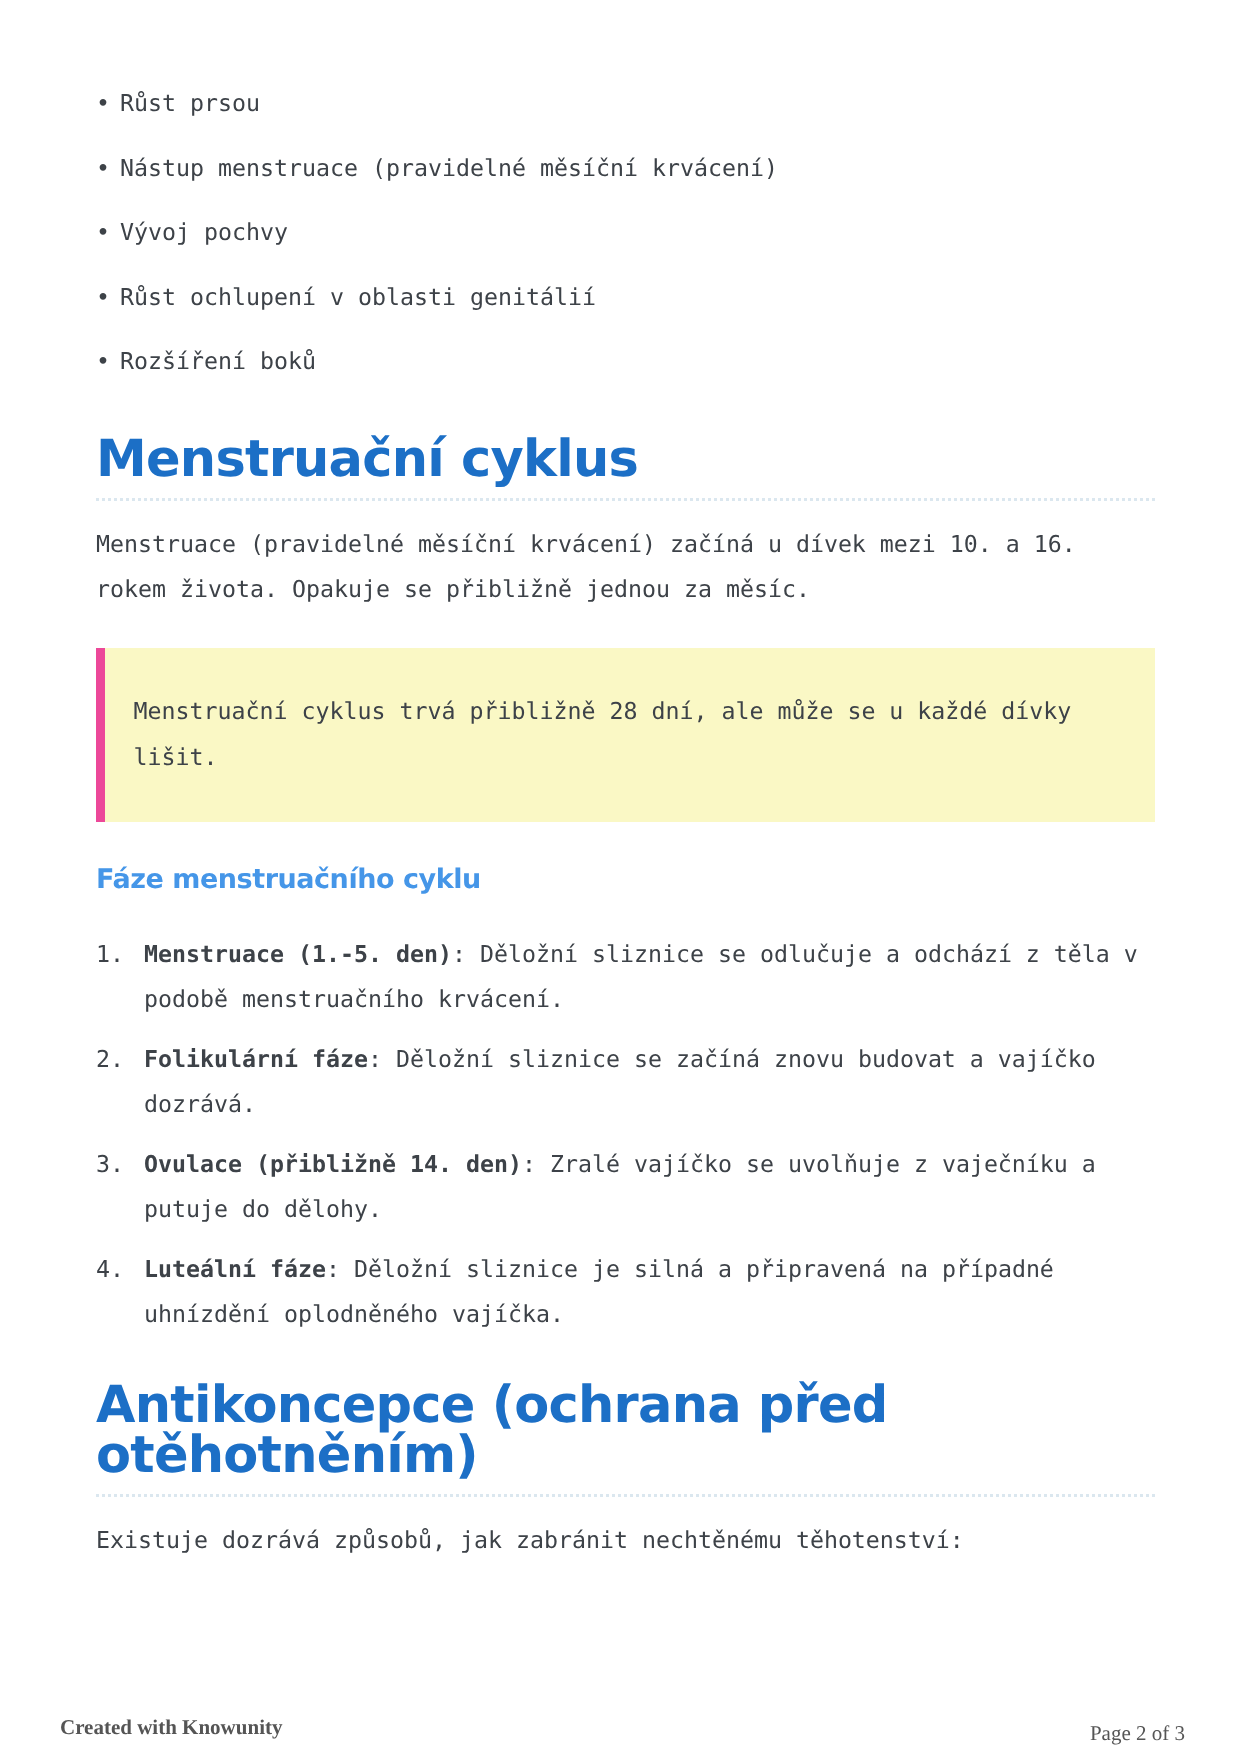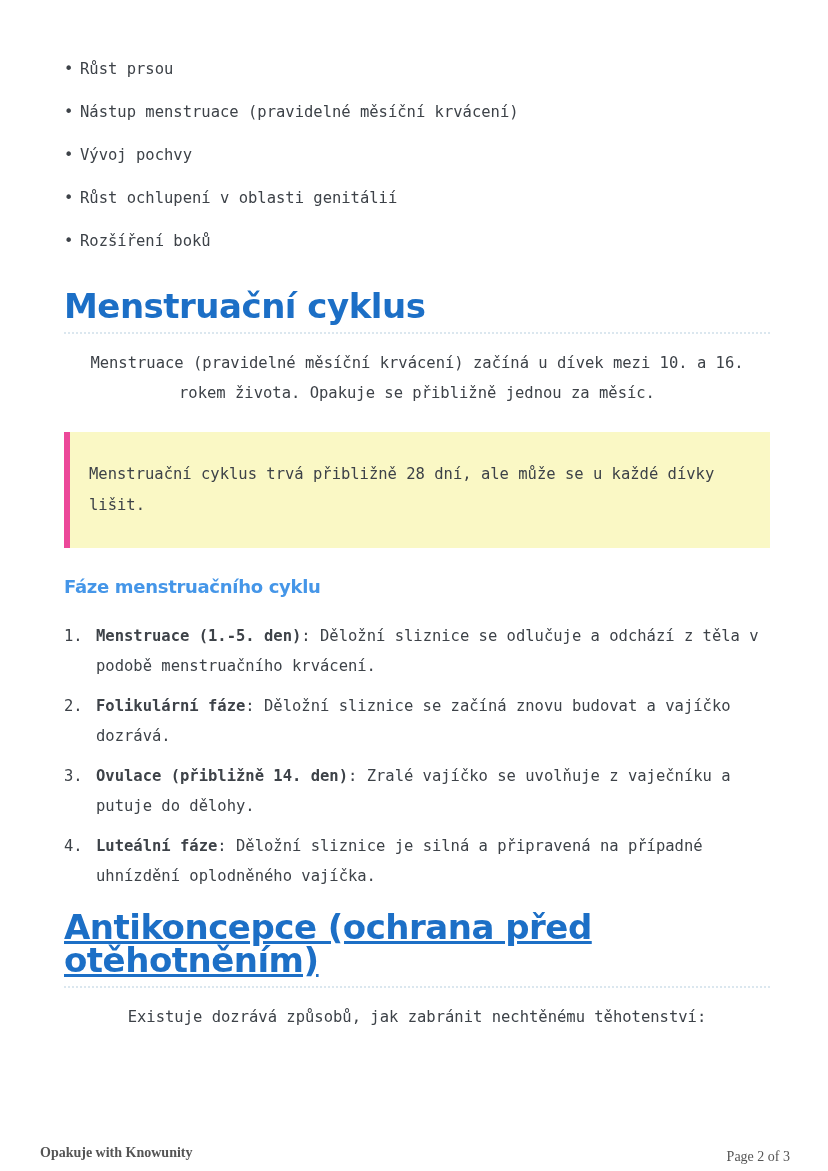--- a/index.html
+++ b/index.html
@@ -57,21 +57,20 @@
     font-size: 18px;
     letter-spacing: -0.3px;
     color: #4596e8;
     margin: 26px 0 0 0;
     line-height: 25px;
   }
   p.body-par {
     font-size: 15.5px;
     line-height: 30px;
     margin: 14px 0 0 0;
-    text-align: center;
   }
   
   .callout {
     margin-top: 24px;
     background: #faf8c5;
     border-left: 6px solid #ec4899;
     padding: 27px 24px 27px 19px;
     font-size: 15.5px;
     line-height: 31px;
     box-sizing: border-box;
@@ -160,20 +159,20 @@
     <div class="phase-item">
       <span class="phase-num">3.</span>
       <span class="phase-body"><span class="phase-label">Ovulace (přibližně 14. den)</span><span>: Zralé vajíčko se uvolňuje z vaječníku a putuje do dělohy.</span></span>
     </div>
     <div class="phase-item">
       <span class="phase-num">4.</span>
       <span class="phase-body"><span class="phase-label">Luteální fáze</span><span>: Děložní sliznice je silná a připravená na případné uhnízdění oplodněného vajíčka.</span></span>
     </div>
   </div>
 
-  <h1 class="sec-title" style="margin-top:20px;text-decoration:underline;">Antikoncepce (ochrana před otěhotněním)</h1>
+  <h1 class="sec-title" style="margin-top:30px;">Antikoncepce (ochrana před otěhotněním)</h1>
 
   <p class="body-par">Existuje dozrává způsobů, jak zabránit nechtěnému těhotenství:</p>
 
 </div>
 
-<div class="footer-credit">Opakuje with Knowunity</div>
+<div class="footer-credit">Created with Knowunity</div>
 <div class="footer-page">Page 2 of 3</div>
 
 </body></html>

